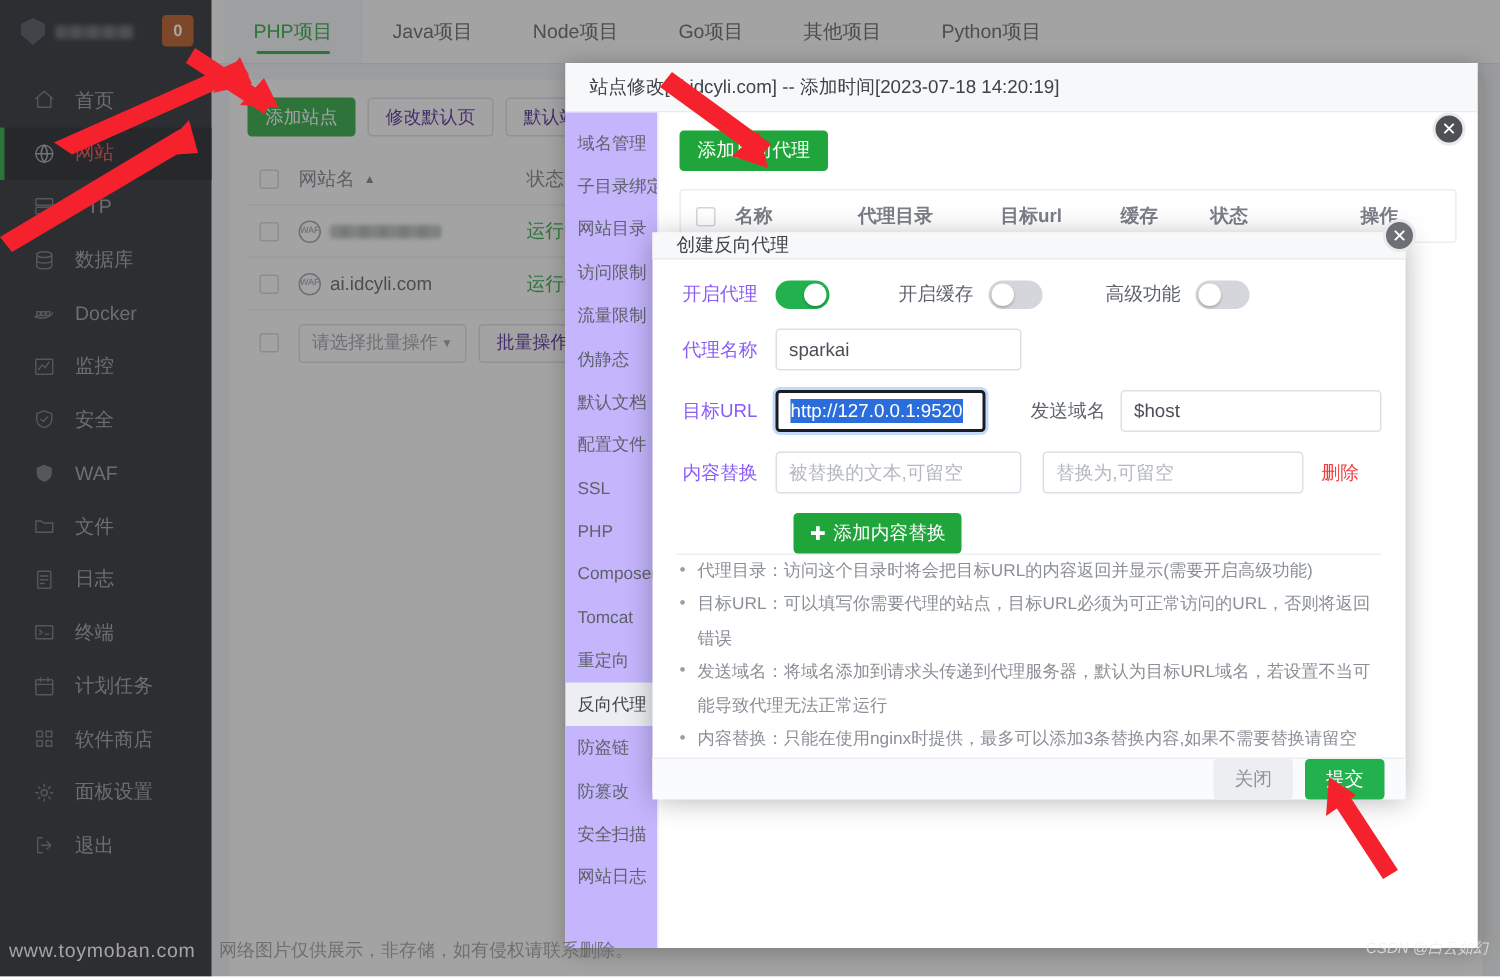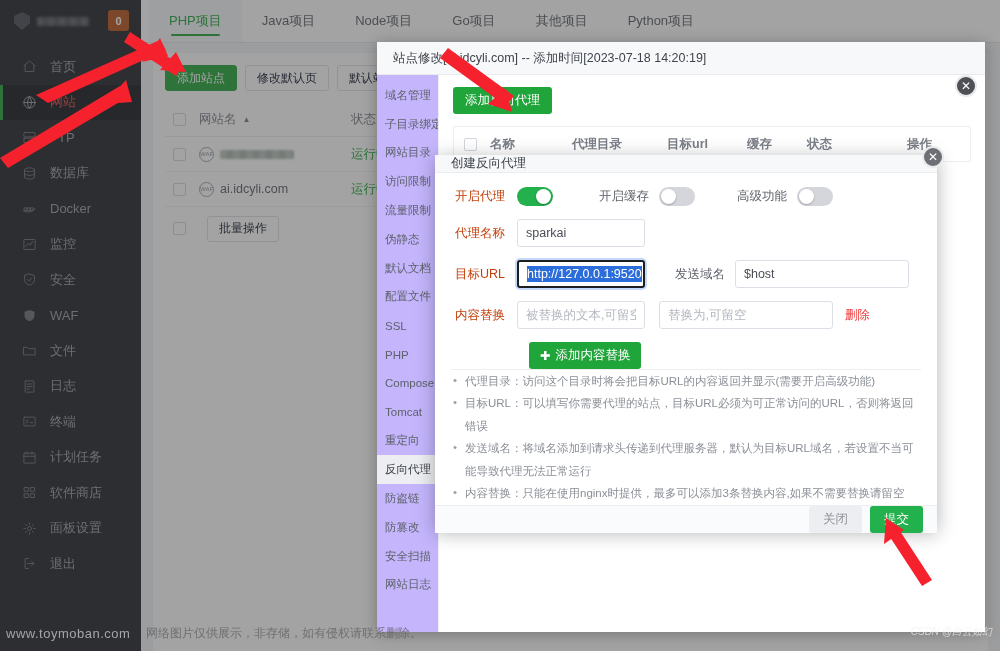--- a/index.html
+++ b/index.html
@@ -71,21 +71,21 @@
     content: ""; position: absolute; left: 22px; right: 22px; bottom: 6px;
     height: 2.5px; background: #20a53a; border-radius: 2px;
   }
   .panel {
     margin: 10px 12px; background: #fff; border-radius: 3px;
     height: 600px; padding: 12px;
   }
   .btnrow { display: flex; gap: 8px; margin-bottom: 12px; }
   .btn {
     height: 26px; padding: 0 11px; border: 1px solid #dcdfe6; background: #fff;
-    border-radius: 3px; font-size: 12px; color: #0f172a;
+    border-radius: 3px; font-size: 12px; color: #4c1d95;
     display: flex; align-items: center; cursor: pointer;
     font-family: "Liberation Sans", sans-serif;
   }
   .btn.primary { background: #20a53a; border-color: #20a53a; color: #fff; }
   .tbl { width: 100%; font-size: 12.5px; color: #5a5e66; }
   .thead {
     display: flex; align-items: center; height: 34px;
     border-bottom: 1px solid #ebeef3; color: #7a7e87;
   }
   .trow {
@@ -173,31 +173,31 @@
   }
   .dlg2-hd {
     height: 33px; background: #f7f8fa; border-bottom: 1px solid #ebedf0;
     display: flex; align-items: center; padding-left: 16px;
     font-size: 12.5px; color: #3f434b;
   }
   .dlg2-body { flex: 1; padding: 14px 16px 0 16px; }
   .frm-row { display: flex; align-items: center; margin-bottom: 13px; }
   .lbl {
     width: 66px; text-align: right; padding-right: 12px;
-    font-size: 12.5px; color: #c2410c; flex: 0 0 66px;
+    font-size: 12.5px; color: #8b5cf6; flex: 0 0 66px;
   }
   .lbl-n { width: auto; flex: 0 0 auto; padding: 0 10px 0 22px;
            font-size: 12.5px; color: #5e626a; }
   .inp {
     height: 28px; border: 1px solid #dcdfe6; border-radius: 3px;
     padding: 0 8px; font-size: 12.5px; color: #4a4e56; background: #fff;
     outline: none; font-family: "Liberation Sans", sans-serif;
   }
   .inp::placeholder { color: #b4b8c0; }
-  .inp.w158 { width: 128px; }
+  .inp.w158 { width: 164px; }
   .inp.w174 { width: 174px; }
   .inp.focused {
     border: 2px solid #1b1d22; box-shadow: 0 0 0 2px rgba(90,150,240,.35);
   }
   .selection {
     background: #2a6ddb; color: #fff; padding: 1px 0;
   }
   .sw {
     width: 36px; height: 19px; border-radius: 10px; background: #d4d6dc;
     position: relative; cursor: pointer; flex: 0 0 36px;
@@ -478,20 +478,24 @@
             <span>ai.idcyli.com</span>
           </span>
           <span class="c-state">
             <span>运行中</span>
             <span class="play">▶</span>
           </span>
         </div>
 
         <div class="trow" style="border:none;margin-top:4px">
           <span class="cbx"></span>
+          <span class="sel">
+            <span>请选择批量操作</span>
+            <span style="font-size:8px">▼</span>
+          </span>
           <button class="btn" style="margin-left:8px">批量操作</button>
         </div>
       </div>
     </div>
   </div>
 
   <div class="mask"></div>
 
   <div class="dlg1">
     <div class="dlg1-hd">站点修改[ai.idcyli.com] -- 添加时间[2023-07-18 14:20:19]</div>

